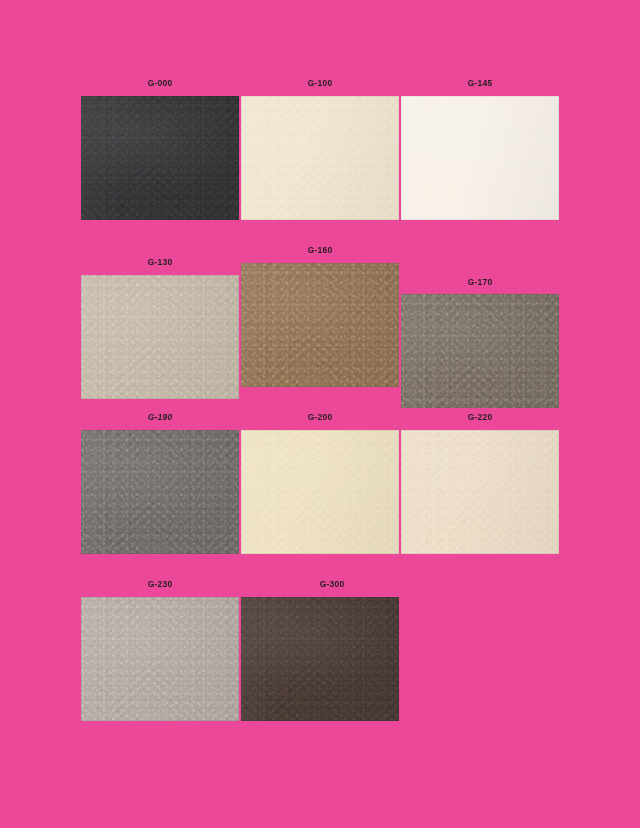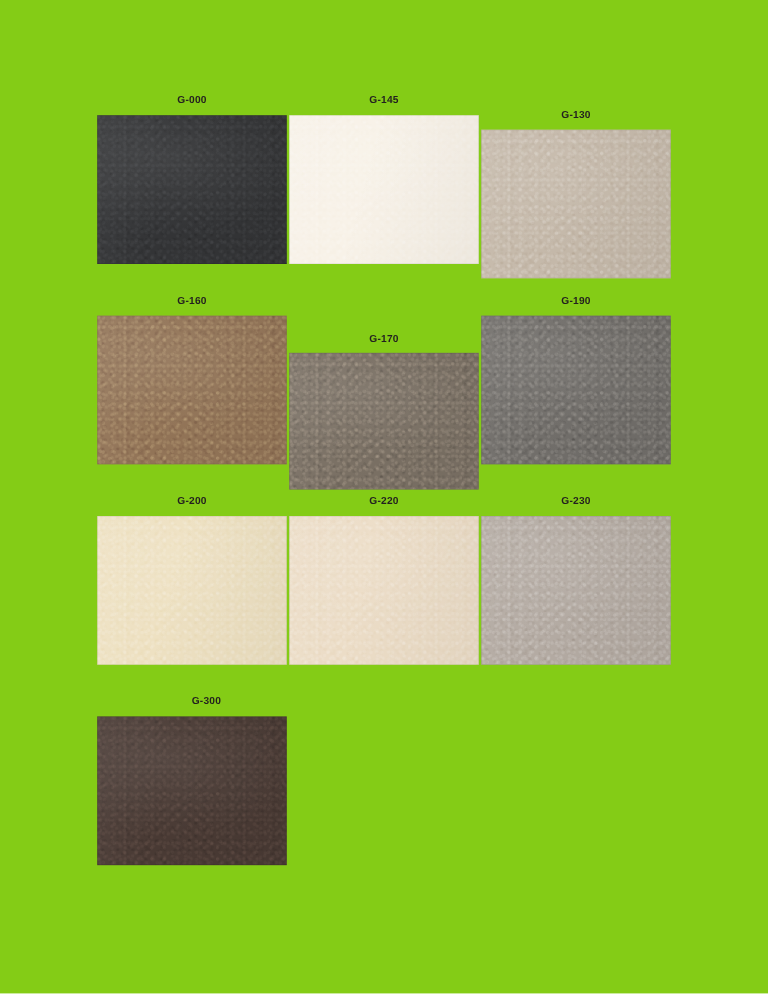--- a/index.html
+++ b/index.html
@@ -104,33 +104,41 @@
   .swatch-chip .edge {
     position: absolute;
     inset: 0;
     box-shadow: inset 0 0 0 0.5px rgba(0,0,0,0.10);
     pointer-events: none;
   }
 </style>
 </head>
 <body>
 
-<div id="swatch-page" style="background: #84cc16;">
+<div id="swatch-page" style="background: #ec4899;">
 
   <div id="swatch-grid">
 
     <div class="swatch-cell">
       <div class="swatch-label" style="color: rgb(35, 31, 32);">G-000</div>
       <div class="swatch-chip" style="background-color: rgb(51, 52, 54);">
         <div class="grain"></div>
         <div class="sheen"></div>
         <div class="edge"></div>
       </div>
     </div>
 
+    <div class="swatch-cell">
+      <div class="swatch-label" style="color: rgb(35, 31, 32);">G-100</div>
+      <div class="swatch-chip" style="background-color: rgb(241, 229, 208);">
+        <div class="grain"></div>
+        <div class="sheen"></div>
+        <div class="edge"></div>
+      </div>
+    </div>
 
     <div class="swatch-cell">
       <div class="swatch-label" style="color: rgb(35, 31, 32);">G-145</div>
       <div class="swatch-chip" style="background-color: rgb(248, 242, 232);">
         <div class="grain"></div>
         <div class="sheen"></div>
         <div class="edge"></div>
       </div>
     </div>
 
@@ -156,21 +164,21 @@
       <div class="swatch-label" style="color: rgb(35, 31, 32); margin-top: 36px;">G-170</div>
       <div class="swatch-chip" style="background-color: rgb(122, 112, 100);">
         <div class="grain"></div>
         <div class="sheen"></div>
         <div class="edge"></div>
       </div>
     </div>
 
 
     <div class="swatch-cell">
-      <div class="swatch-label" style="color: rgb(35, 31, 32);">G-190</div>
+      <div class="swatch-label" style="color: rgb(35, 31, 32); font-style: italic;">G-190</div>
       <div class="swatch-chip" style="background-color: rgb(113, 110, 106);">
         <div class="grain"></div>
         <div class="sheen"></div>
         <div class="edge"></div>
       </div>
     </div>
 
     <div class="swatch-cell">
       <div class="swatch-label" style="color: rgb(35, 31, 32);">G-200</div>
       <div class="swatch-chip" style="background-color: rgb(238, 225, 194);">

